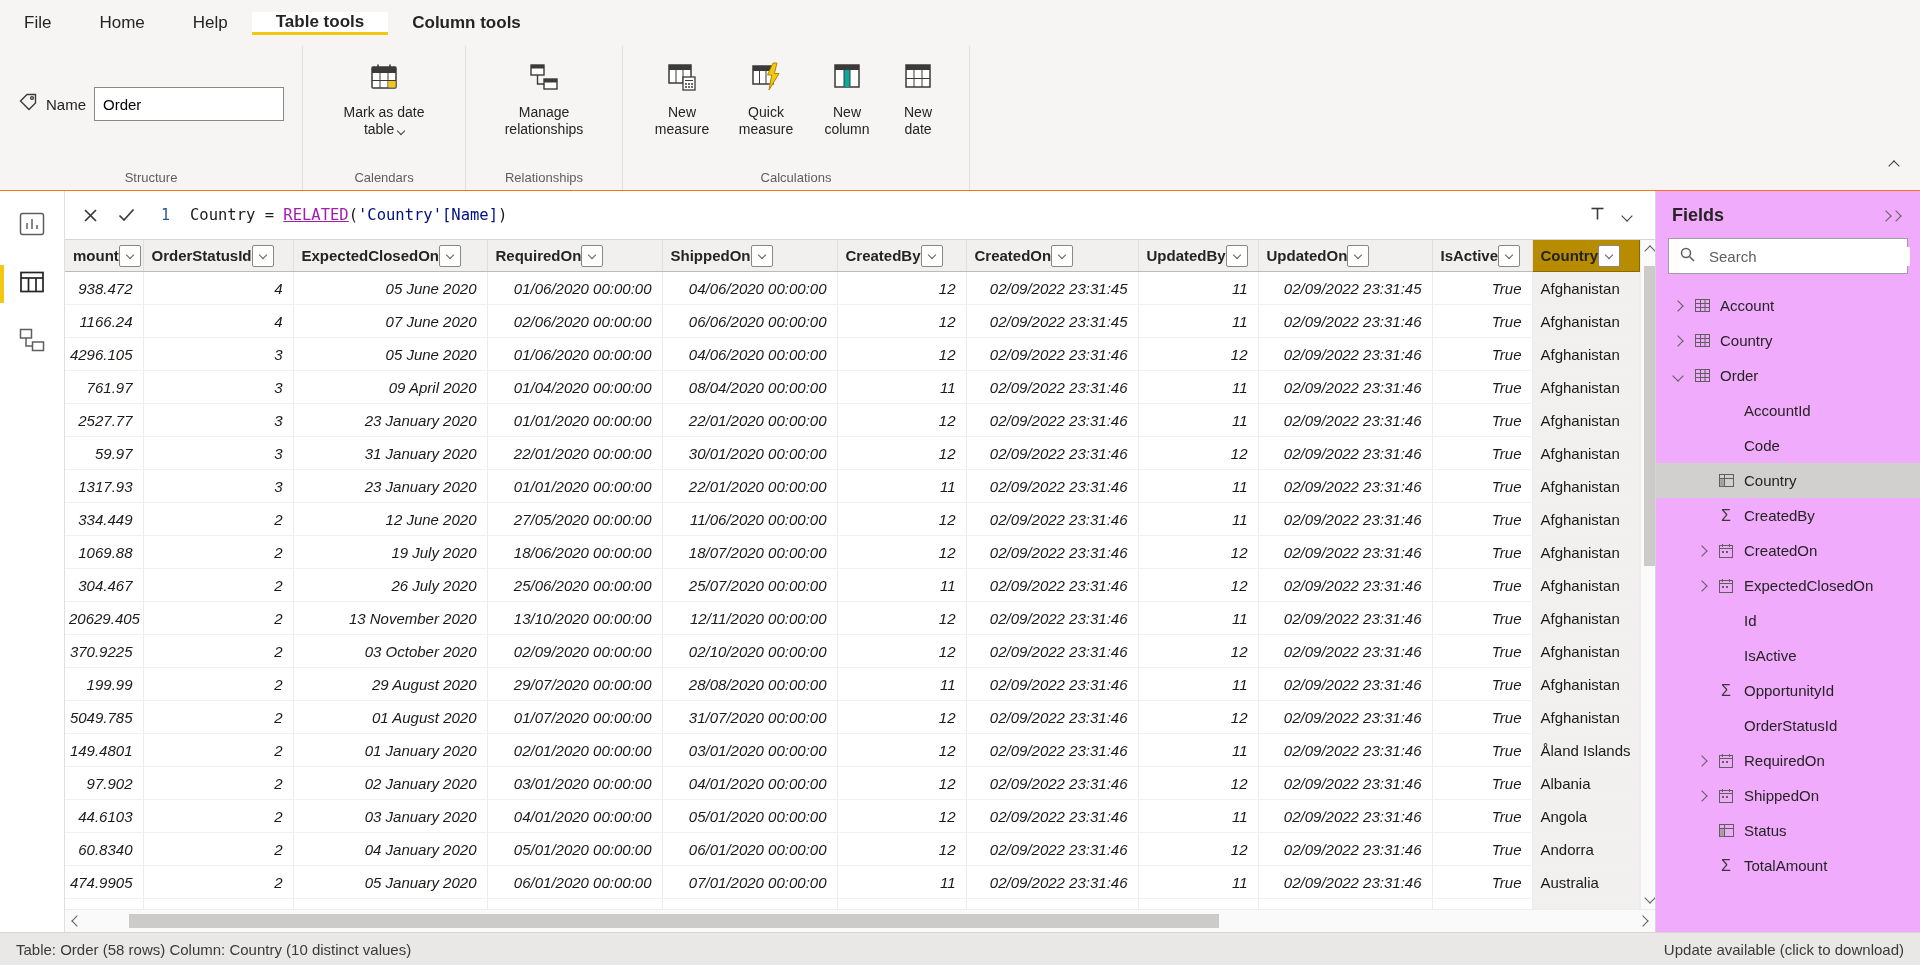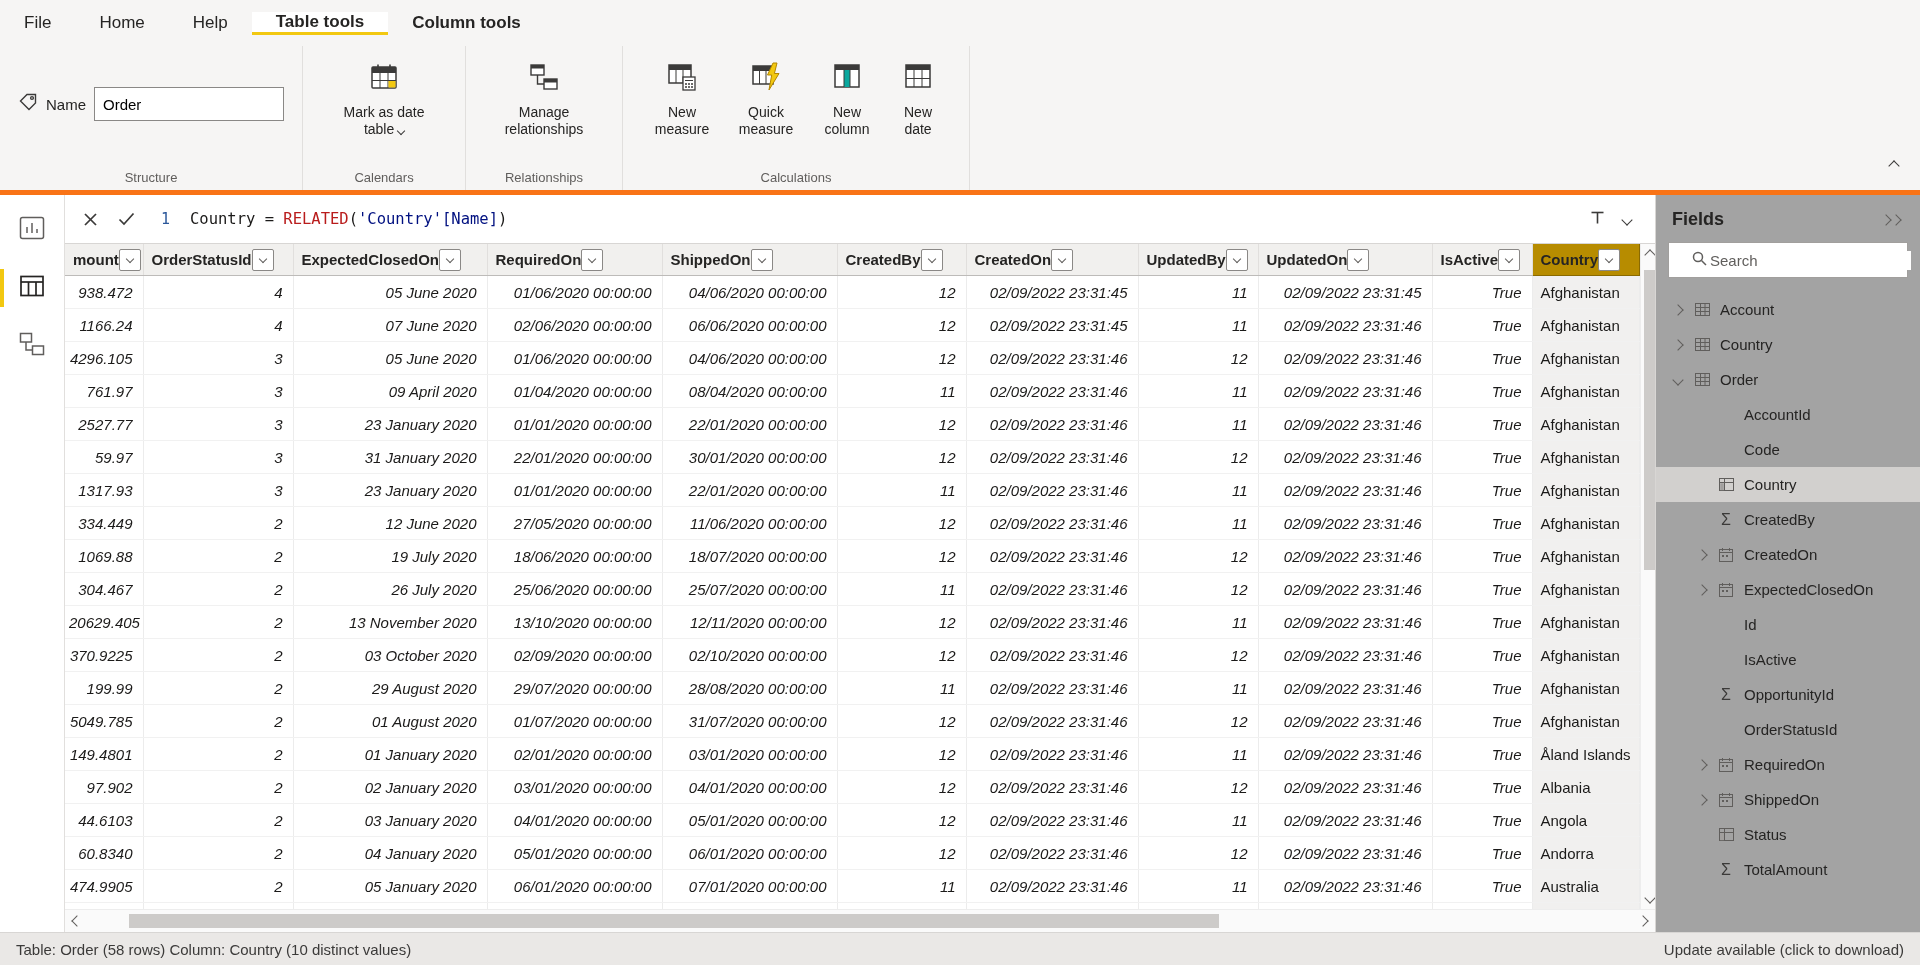--- a/index.html
+++ b/index.html
@@ -15,21 +15,21 @@
   .chev.small{width:5px;height:5px;border-width:1.4px;margin-top:-2px;}
   .chev.dark{border-color:#3b3a39;}
 
   
   .tabs-row{height:46px;background:#f6f5f4;display:flex;align-items:center;flex:none;}
   .tab{padding:0 24px;display:flex;align-items:center;font-size:17px;color:#252423;cursor:pointer;}
   .tab.ctx{font-weight:700;}
   .tab.active{background:#fff;border-bottom:3px solid #F2C811;}
 
   
-  .ribbon{height:144px;flex:none;background:#f6f5f4;display:flex;position:relative;border-bottom:5px solid #f97316;}
+  .ribbon{height:144px;flex:none;background:#f6f5f4;display:flex;position:relative;border-bottom:1px solid #f97316;}
   .rgroup{position:relative;display:flex;align-items:flex-start;padding:12px 18px 28px;border-right:1px solid #e1dfdd;}
   .rgroup .caption{position:absolute;bottom:5px;left:0;right:0;text-align:center;font-size:13px;color:#605e5c;}
   .rgroup.structure{align-items:center;padding-top:0;padding-bottom:28px;}
   .name-row{display:flex;align-items:center;gap:8px;}
   .name-row input{width:172px;height:32px;border:1px solid #8a8886;background:#fff;font-size:15px;padding:0 8px;font-family:"Liberation Sans",sans-serif;outline:none;}
   .rbtn{display:flex;flex-direction:column;align-items:center;gap:7px;padding:4px 8px;font-size:14px;line-height:1.25;text-align:center;cursor:pointer;border-radius:2px;}
   .rbtn .lbl{display:inline;}
   .collapse-ribbon{position:absolute;right:18px;bottom:12px;cursor:pointer;padding:4px;}
 
   
@@ -63,25 +63,25 @@
   .vscroll{width:18px;flex:none;background:#fafafa;border-left:1px solid #ededed;position:relative;}
   .vscroll .arr{position:absolute;left:0;right:0;height:18px;display:flex;align-items:center;justify-content:center;cursor:pointer;}
   .vscroll .arr.top{top:2px;} .vscroll .arr.bot{bottom:2px;}
   .vscroll .thumb{position:absolute;left:3px;right:3px;top:26px;height:300px;background:#cdcbc9;cursor:grab;}
   .hscroll{height:22px;flex:none;background:#fafafa;border-top:1px solid #ededed;position:relative;}
   .hscroll .arr{position:absolute;top:0;bottom:0;width:20px;display:flex;align-items:center;justify-content:center;cursor:pointer;}
   .hscroll .arr.left{left:2px;} .hscroll .arr.right{right:2px;}
   .hscroll .thumb{position:absolute;top:4px;bottom:4px;left:64px;width:1090px;background:#cdcbc9;cursor:grab;}
 
   
-  .fields-pane{width:264px;flex:none;background:#a3a3a3;border-left:1px solid #d8d6d4;display:flex;flex-direction:column;padding-top:12px;min-height:0;}
+  .fields-pane{width:264px;flex:none;background:#f0abfc;border-left:1px solid #d8d6d4;display:flex;flex-direction:column;padding-top:12px;min-height:0;}
   .fp-header{display:flex;align-items:center;justify-content:space-between;padding:2px 16px 12px 16px;}
   .fp-title{font-size:18px;font-weight:600;color:#252423;}
   .fp-collapse{display:flex;gap:2px;cursor:pointer;padding:4px;}
-  .fp-search{margin:0 12px 10px;height:34px;border:1px solid #a19f9d;display:flex;align-items:center;gap:1px;padding:0 23px;background:#fff;}
+  .fp-search{margin:0 12px 10px;height:34px;border:1px solid #a19f9d;display:flex;align-items:center;gap:12px;padding:0 11px;background:#fff;}
   .fp-search input{border:none;outline:none;flex:1;font-size:15px;font-family:"Liberation Sans",sans-serif;color:#252423;}
   .fp-search input::placeholder{color:#605e5c;}
   .fp-list{flex:1;overflow:hidden;padding-top:4px;}
   .f-row{height:35px;display:flex;align-items:center;padding-left:16px;gap:8px;font-size:15px;cursor:pointer;}
   .f-row.child{padding-left:40px;}
   .f-row.selected{background:#d2d0ce;}
   .chev-slot{width:12px;flex:none;display:flex;justify-content:center;}
   .icon-slot{width:20px;flex:none;display:flex;justify-content:center;align-items:center;}
   .sigma{font-size:16px;color:#3b3a39;}
 
@@ -255,21 +255,21 @@
               <line x1="2" y1="2" x2="13" y2="13"></line>
               <line x1="13" y1="2" x2="2" y2="13"></line>
             </svg>
         </span>
         <span class="fb-btn">
           <svg width="17" height="14" viewBox="0 0 17 14" fill="none" stroke="#3b3a39" stroke-width="1.7">
               <path d="M1.5 7.5 L6 12 L15.5 1.5"></path>
             </svg>
         </span>
         <span class="fb-line-no">1</span>
-        <span class="fb-text"><span style="color: rgb(27, 26, 25);">Country = </span><span style="color: #b91c1c;">RELATED</span><span style="color: rgb(27, 26, 25);">(</span><span style="color: rgb(0, 16, 128);">'Country'[Name]</span><span style="color: rgb(27, 26, 25);">)</span></span>
+        <span class="fb-text"><span style="color: rgb(27, 26, 25);">Country = </span><span style="color: #a21caf; text-decoration: underline;">RELATED</span><span style="color: rgb(27, 26, 25);">(</span><span style="color: rgb(0, 16, 128);">'Country'[Name]</span><span style="color: rgb(27, 26, 25);">)</span></span>
         <span class="fb-right">
           <span>
             <svg width="15" height="15" viewBox="0 0 15 15" stroke="#3b3a39" stroke-width="1.6" fill="none">
                 <line x1="1.5" y1="2.5" x2="13.5" y2="2.5"></line>
                 <line x1="7.5" y1="2.5" x2="7.5" y2="13.5"></line>
               </svg>
           </span>
           <span><i class="chev down dark"></i></span>
         </span>
       </div>

